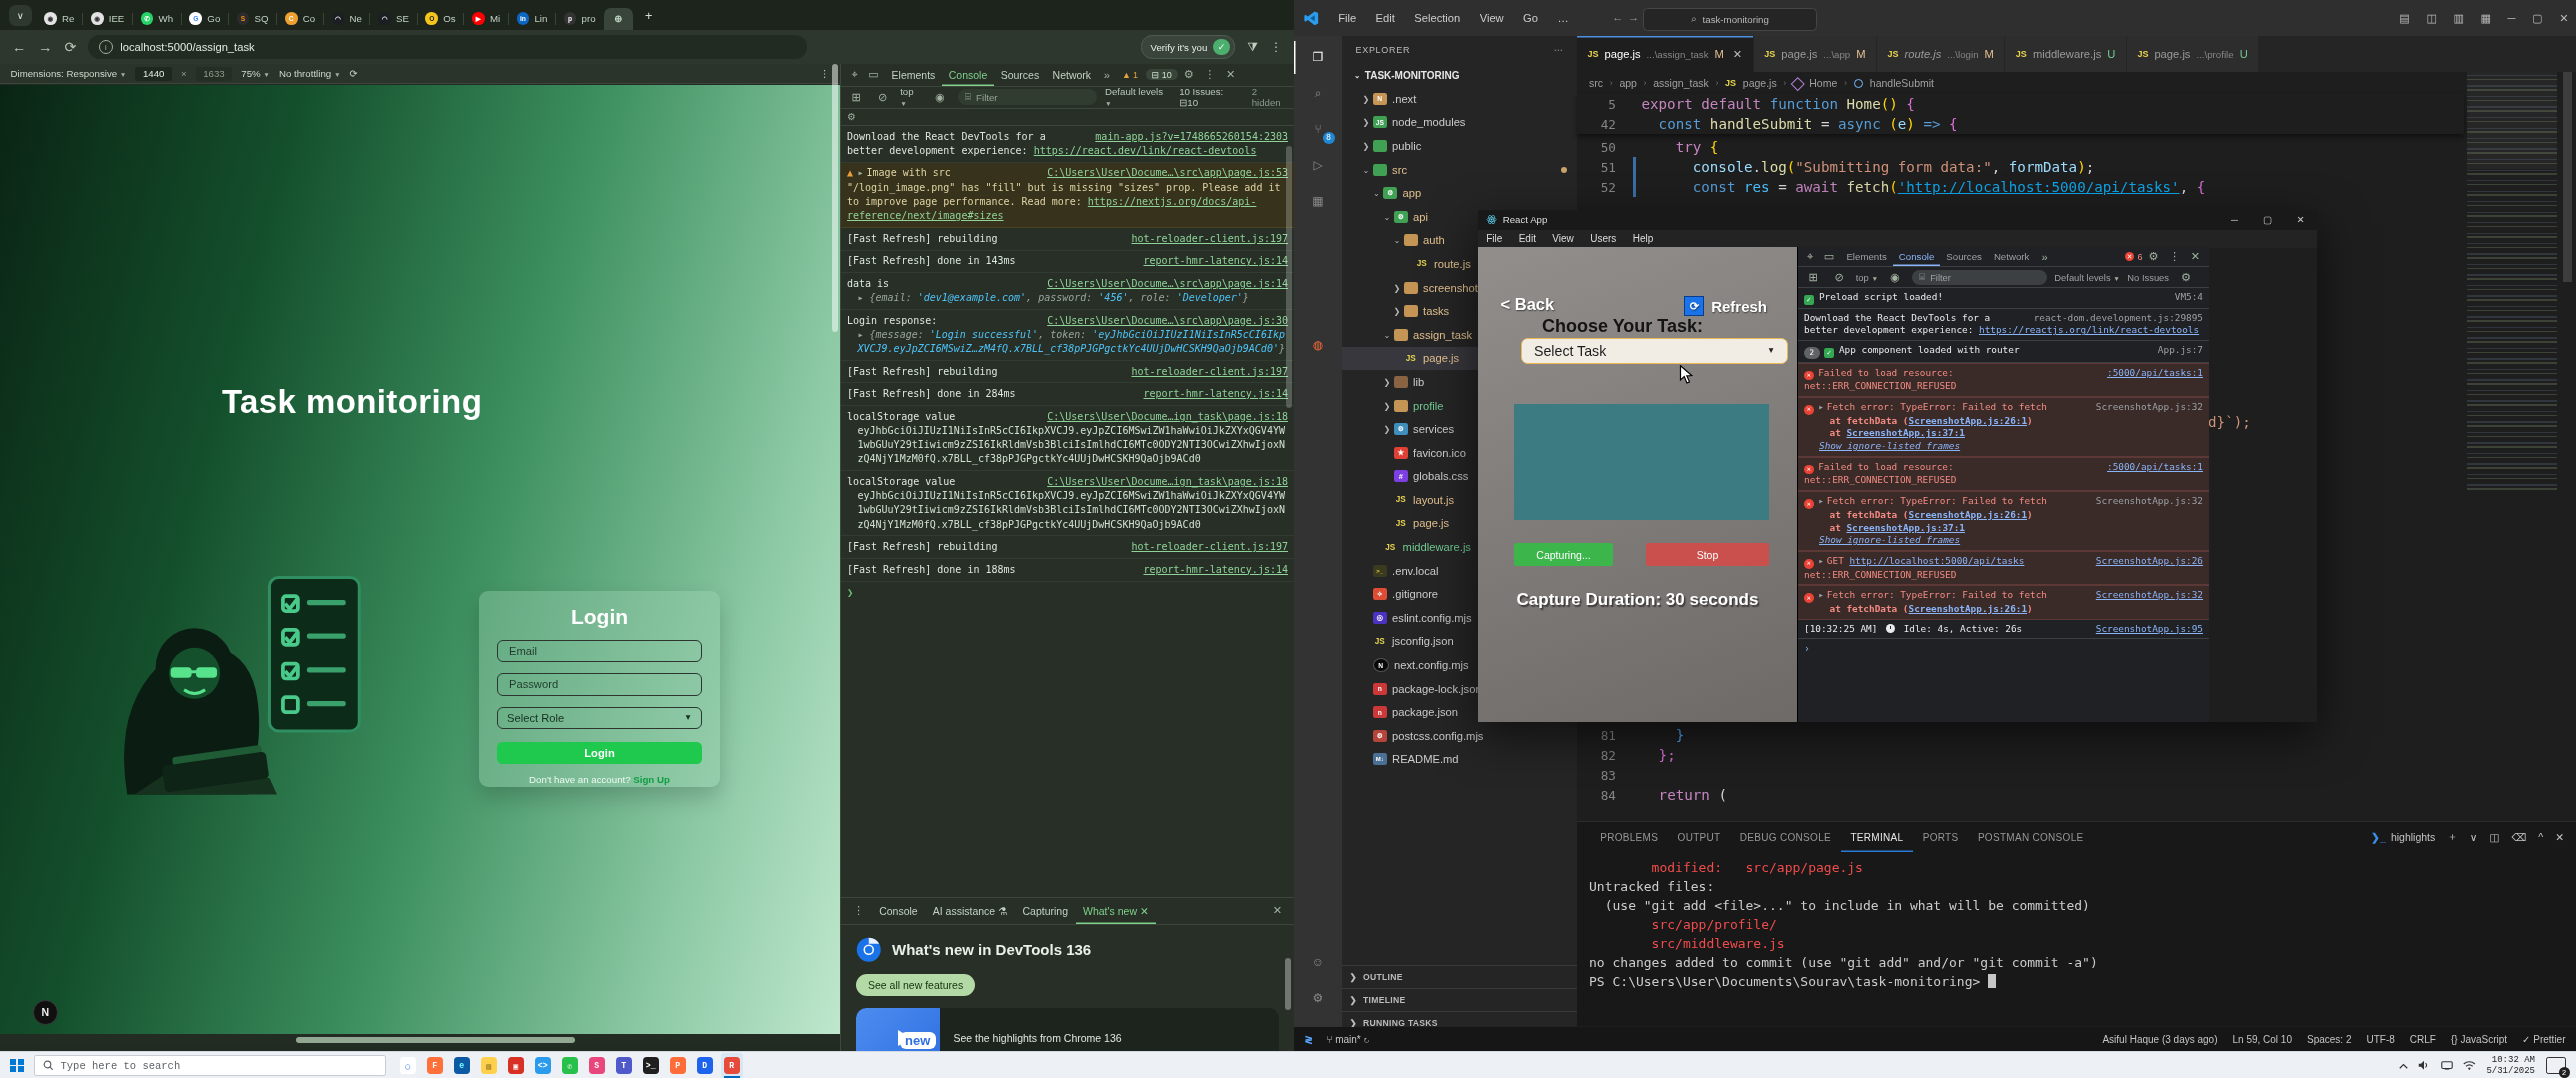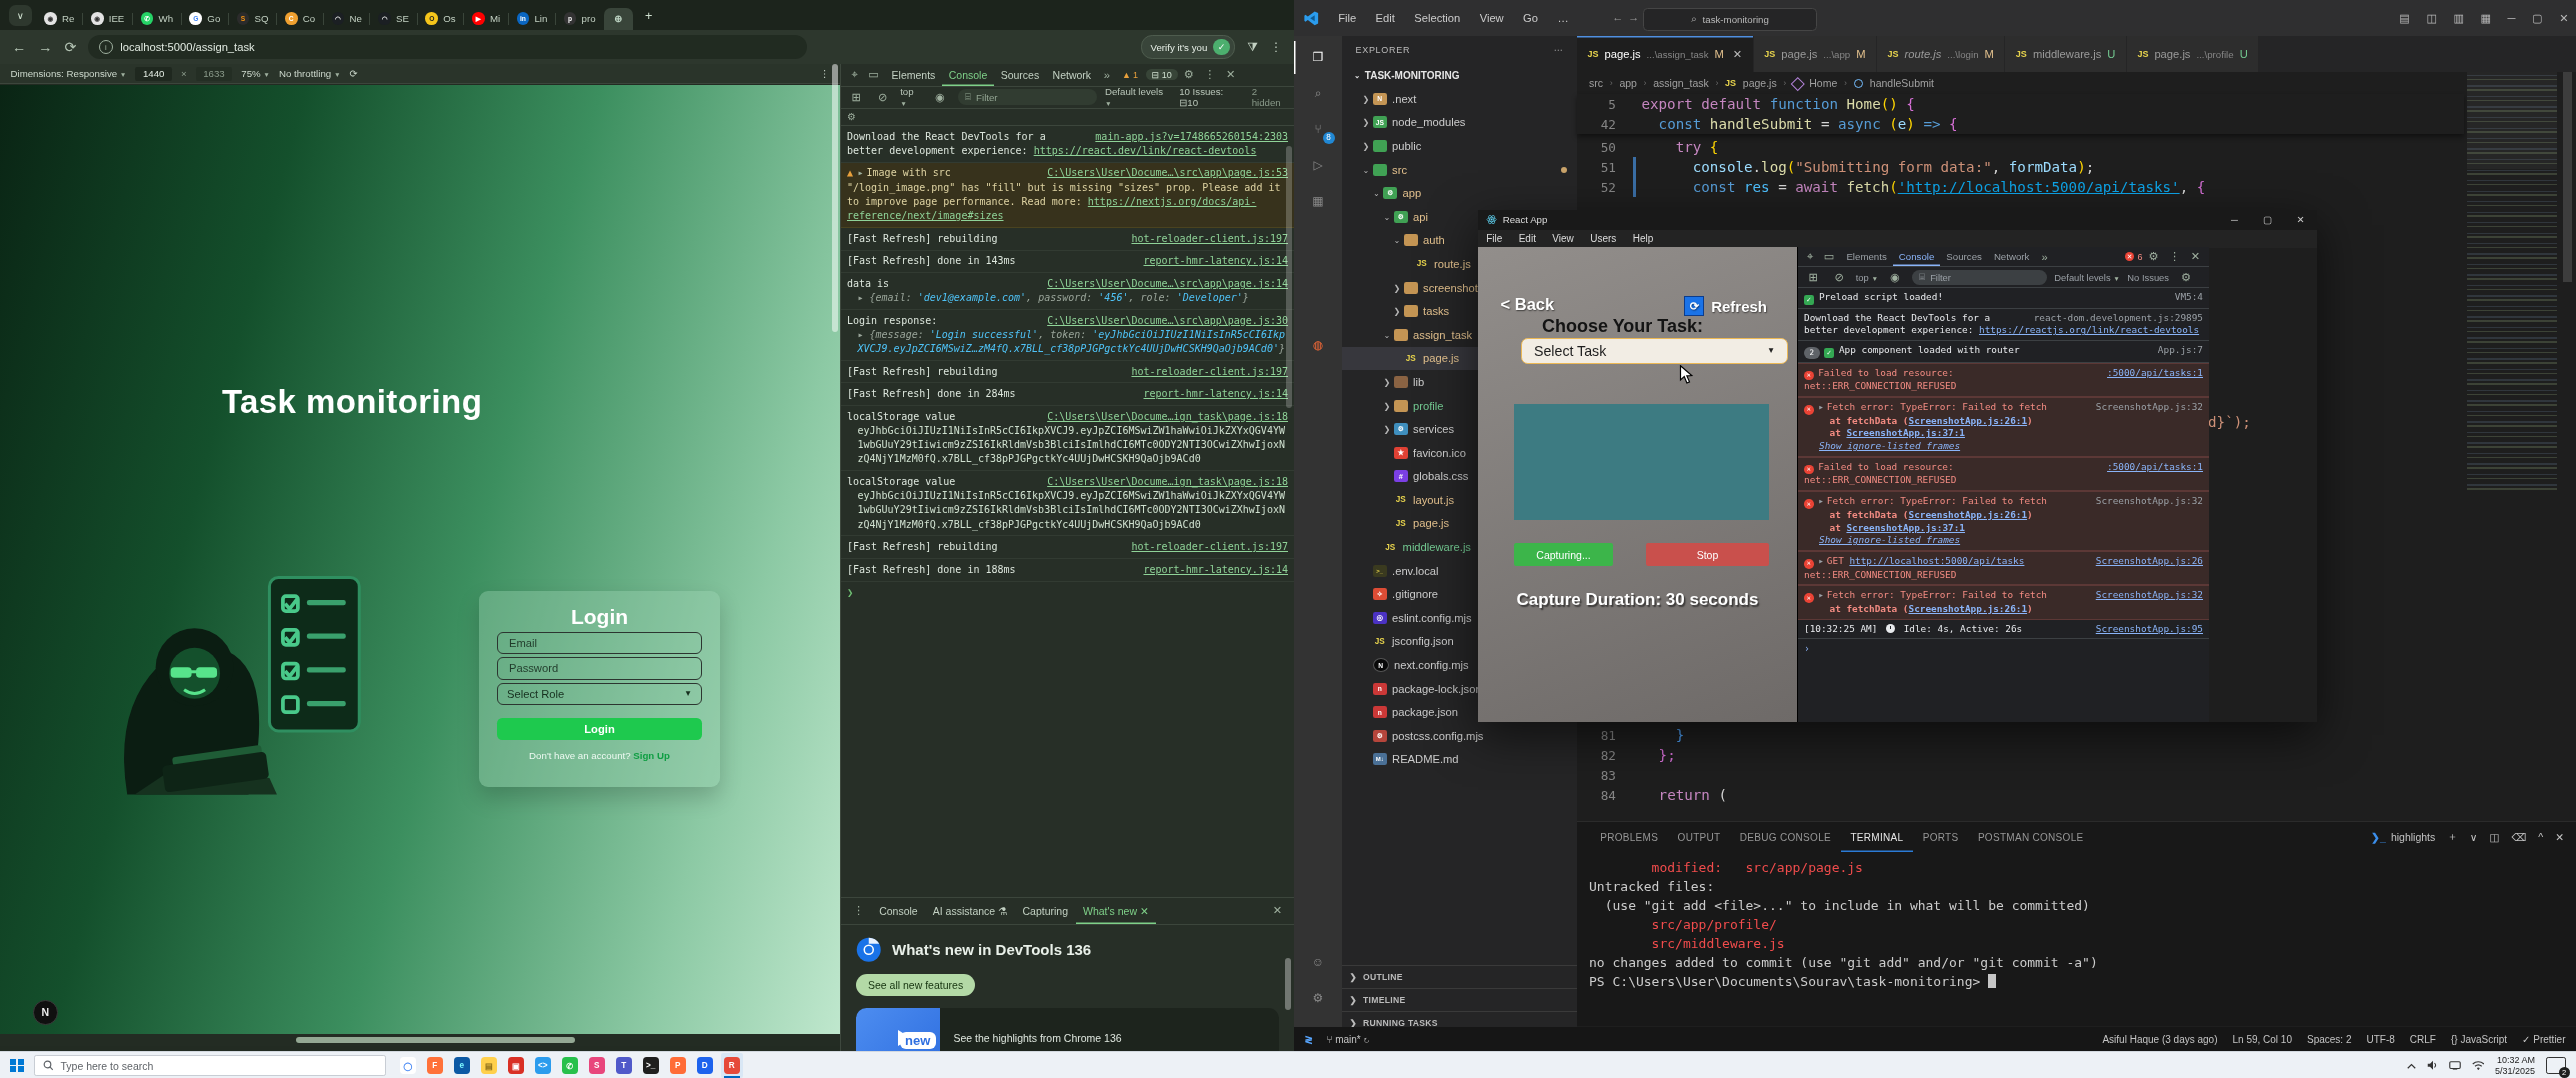--- a/index.html
+++ b/index.html
@@ -30,21 +30,21 @@
   .dimbox{background:#1f281f;border-radius:2.2px;padding:1.5px 7.5px;color:#e2ebe2;}
   .dimboxdim{background:#242e24;border-radius:2.2px;padding:1.5px 7.5px;color:#8a9a8a;}
   .ddcaret{font-size:6.7px;color:#9fb09f;}
 
   
   #viewport{position:absolute;left:0;top:85px;width:840px;height:950px;overflow:hidden;
     background:linear-gradient(105deg,#0a2414 0%,#14502c 28%,#3c8f5f 55%,#8cc9a4 82%,#bfe7cd 100%);}
   #page-heading{position:absolute;left:222px;top:298px;font-size:33px;font-weight:bold;color:#fff;letter-spacing:0.4px;}
   #login-card{position:absolute;left:479px;top:506px;width:241px;height:196px;border-radius:9px;background:rgba(158,211,178,.38);box-shadow:0 10.5px 22.5px rgba(0,0,0,.18);padding:13.5px 18px;box-sizing:border-box;}
   #login-card h2{margin:0;text-align:center;color:#fff;font-size:21px;}
-  .fld{margin-top:3px;height:22.5px;border:1.2px solid #2c3530;border-radius:6px;background:transparent;display:flex;align-items:center;padding:0 9px;color:#17301f;font-size:11.2px;box-sizing:border-box;width:100%;}
+  .fld{margin-top:11px;height:22.5px;border:1.2px solid #2c3530;border-radius:6px;background:transparent;display:flex;align-items:center;padding:0 9px;color:#17301f;font-size:11.2px;box-sizing:border-box;width:100%;}
   .fld input{border:none;background:transparent;outline:none;font:inherit;color:#17301f;width:100%;}
   .fld input::placeholder{color:#1d3526;opacity:.95;}
   .selcaret{margin-left:auto;font-size:8.2px;color:#17301f;}
   #login-btn{margin-top:12.7px;height:22.5px;width:100%;border:none;border-radius:5.2px;background:#1ec94e;color:#fff;font-weight:bold;font-size:11.2px;}
   #login-foot{margin-top:9.7px;text-align:center;font-size:9.7px;color:#eefaf2;}
   #login-foot b{color:#0f9e43;}
   #next-badge{position:absolute;left:33px;top:915px;width:22.5px;height:22.5px;border-radius:50%;background:#101010;border:0.7px solid #3a3a3a;color:#ededed;font-weight:bold;font-size:10.5px;display:flex;align-items:center;justify-content:center;}
   #vscrollthumb{position:absolute;left:832px;top:64px;width:6px;height:268px;border-radius:3px;background:rgba(255,255,255,.5);}
   #hscroll{position:absolute;left:0;top:1034px;width:840px;height:12px;background:#232c23;}
   #hscrollthumb{position:absolute;left:296px;top:3px;width:279px;height:6px;border-radius:3px;background:#93a893;}
@@ -205,21 +205,21 @@
   .chk{display:inline-flex;width:9.7px;height:9.7px;background:#34a853;border-radius:2.2px;color:#fff;font-size:7.5px;align-items:center;justify-content:center;margin-right:5.2px;vertical-align:-1.5px;}
   .cbadge{display:inline-flex;min-width:11.2px;height:11.2px;border-radius:6px;background:#5f6368;color:#fff;font-size:7.5px;align-items:center;justify-content:center;margin-right:4.5px;vertical-align:-1.5px;padding:0 2.2px;}
   .eic{display:inline-flex;width:9.7px;height:9.7px;border-radius:50%;background:#ea4335;color:#fff;font-size:6.7px;align-items:center;justify-content:center;margin-right:4.5px;vertical-align:-1.5px;}
   .stackline{padding-left:25.5px;font-weight:bold;}
   .ignorelink{padding-left:15px;color:#8ab4f8;text-decoration:underline;font-style:italic;}
   .clockic{display:inline-block;width:9px;height:9px;border-radius:50%;background:#e8eaed;position:relative;vertical-align:-1.5px;margin:0 3px;}
   .clockic::after{content:"";position:absolute;left:3.7px;top:1.5px;width:1.5px;height:3.7px;background:#202124;}
   .raprompt{color:#8ab4f8;padding:3.7px 6px;font-family:"DejaVu Sans Mono",monospace;}
 
   
-  #taskbar{position:absolute;left:0;top:1051px;width:2576px;height:27px;background:#edf1f6;border-top:0.7px solid #d3d9e0;display:flex;align-items:center;color:#222;}
+  #taskbar{position:absolute;left:0;top:1051px;width:2576px;height:27px;background:#edf1f6;border-top:0.7px solid #d3d9e0;display:flex;align-items:center;color:#222;font-family:Liberation Mono, monospace;}
   #startbtn{width:34px;height:27px;display:flex;align-items:center;justify-content:center;}
   .winlogo{display:grid;grid-template-columns:6px 6px;grid-template-rows:6px 6px;gap:1.2px;}
   .winlogo i{background:#0078d4;}
   #tsearch{width:352px;height:21px;background:#fff;border:0.7px solid #c8cdd4;border-radius:2.2px;display:flex;align-items:center;gap:7.5px;padding:0 7.5px;box-sizing:border-box;color:#5f6368;font-size:10.5px;}
   #tbicons{display:flex;align-items:center;gap:4.5px;margin-left:10.5px;height:27px;}
   .tbic{width:22.5px;height:25px;display:flex;align-items:center;justify-content:center;border-radius:2.2px;position:relative;}
   .tbic .g{width:16.5px;height:16.5px;border-radius:3.7px;display:flex;align-items:center;justify-content:center;color:#fff;font-size:8.2px;font-weight:bold;}
   .tbic.active{background:#d9e7f5;}
   .tbic.active::after{content:"";position:absolute;left:3px;right:3px;bottom:0;height:2.2px;background:#0067c0;}
   #tray{margin-left:auto;display:flex;align-items:center;gap:10.5px;padding-right:10.5px;color:#333;}

